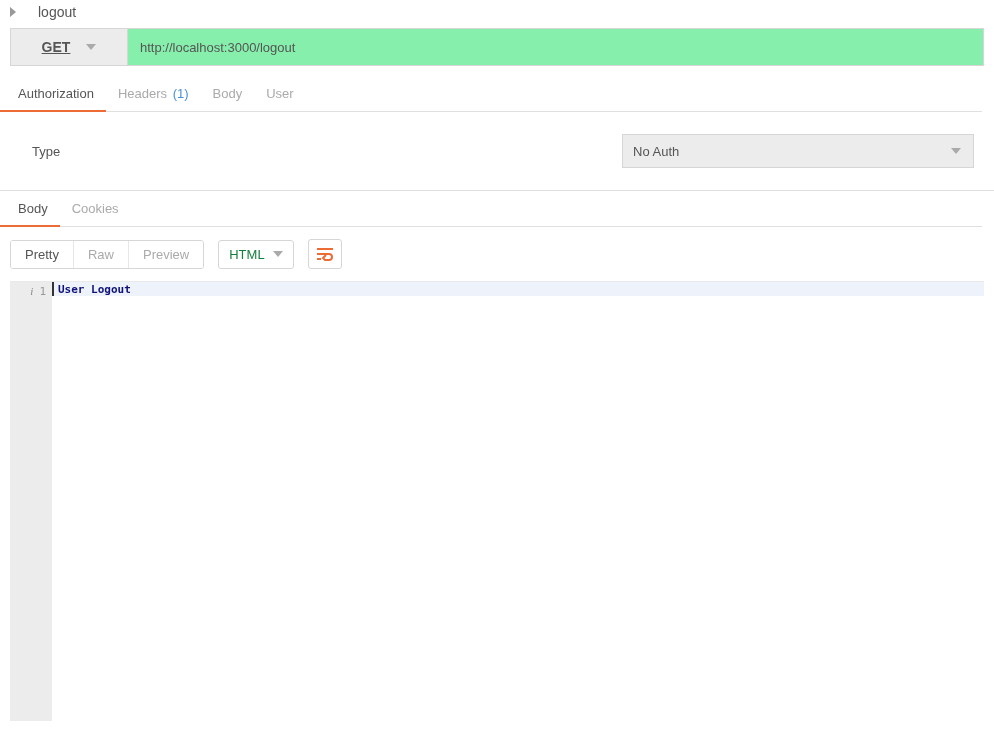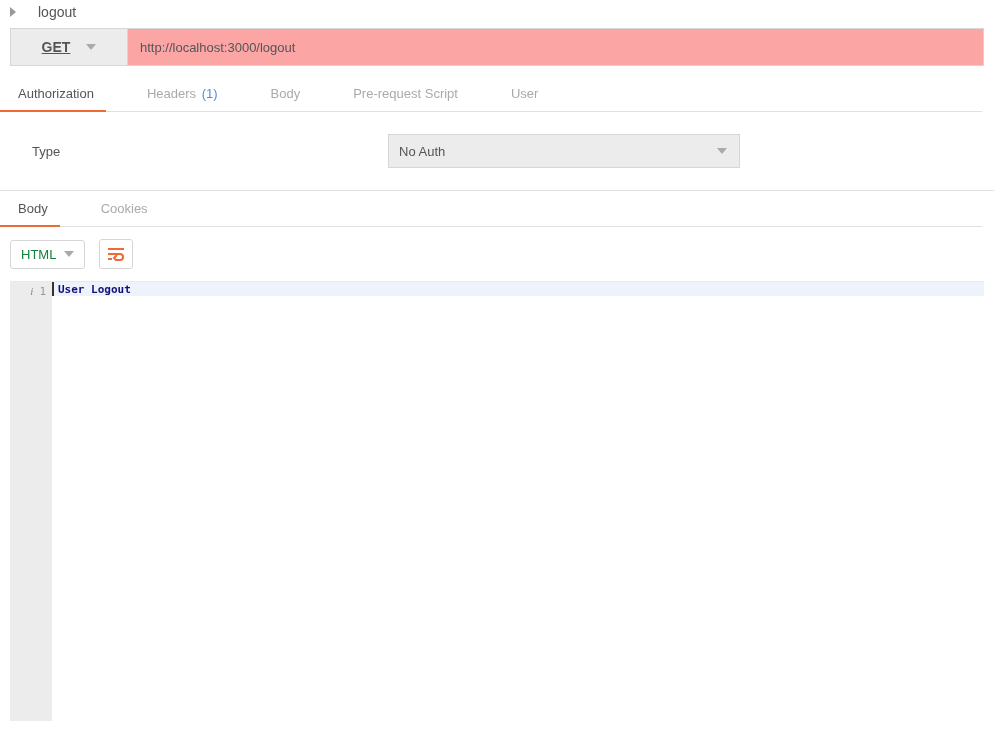--- a/index.html
+++ b/index.html
@@ -6,29 +6,29 @@
 body { font-family: -apple-system, "Helvetica Neue", Arial, sans-serif; font-size: 13px; color: #555; background: #fff; width: 994px; }
 
 .header-row { display: flex; align-items: center; padding: 4px 10px 8px 10px; gap: 22px; }
 .caret-right { width: 0; height: 0; border-top: 5px solid transparent; border-bottom: 5px solid transparent; border-left: 6px solid #999; }
 .request-name { font-size: 14px; color: #555; }
 
 .urlbar { display: flex; margin: 0 10px 10px 10px; }
 .method-btn { width: 118px; height: 38px; background: #ececec; border: 1px solid #d6d6d6; display: flex; align-items: center; justify-content: center; gap: 16px; cursor: pointer; text-decoration: underline; }
 .method-label { font-weight: 600; color: #555; font-size: 14px; }
 .chevron-down { width: 0; height: 0; border-left: 5px solid transparent; border-right: 5px solid transparent; border-top: 6px solid #aaa; }
-.url-input { flex: 1; height: 38px; border: 1px solid #d6d6d6; border-left: none; padding: 0 12px; font-size: 13px; color: #555; outline: none; background: #fca5a5; }
+.url-input { flex: 1; height: 38px; border: 1px solid #d6d6d6; border-left: none; padding: 0 12px; font-size: 13px; color: #555; outline: none; background: #86efac; }
 
-.tabs { display: flex; border-bottom: 1px solid #e0e0e0; margin: 0 12px 0 0; padding-left: 6px; position: relative; gap: 29px; }
+.tabs { display: flex; border-bottom: 1px solid #e0e0e0; margin: 0 12px 0 0; padding-left: 6px; position: relative; }
 .tab { padding: 10px 12px; font-size: 13px; color: #aaa; cursor: pointer; position: relative; }
 .tab.active { color: #555; }
 .tab.active::after { content: ""; position: absolute; left: -6px; right: 0; bottom: -1px; height: 2px; background: #ed6b35; }
 .tab .count { color: #4a90d9; margin-left: 2px; }
 
-.auth-area { padding: 22px 20px 22px 32px; display: flex; align-items: center; border-bottom: 1px solid #e0e0e0; }
+.auth-area { padding: 22px 20px 22px 32px; display: flex; align-items: center; border-bottom: 1px solid #e0e0e0; justify-content: space-between; }
 .type-label { width: 356px; font-size: 13px; color: #555; }
 .select-box { width: 352px; height: 34px; background: #ececec; border: 1px solid #d6d6d6; display: flex; align-items: center; justify-content: space-between; padding: 0 12px 0 10px; cursor: pointer; gap: 45px; }
 .select-value { color: #555; font-size: 13px; }
 
 .controls-row { display: flex; align-items: center; gap: 14px; padding: 12px 10px; }
 .seg-group { display: inline-flex; border: 1px solid #d6d6d6; border-radius: 3px; overflow: hidden; }
 .seg-btn { padding: 6px 14px; font-size: 13px; color: #aaa; background: #fff; cursor: pointer; }
 .seg-btn + .seg-btn { border-left: 1px solid #e6e6e6; }
 .seg-btn.active { color: #555; }
 .fmt-select { display: inline-flex; align-items: center; gap: 8px; border: 1px solid #d6d6d6; border-radius: 3px; padding: 6px 10px; background: #fff; cursor: pointer; font-size: 13px; color: #15803d; }
@@ -58,38 +58,42 @@
   <input class="url-input" value="http://localhost:3000/logout" style="">
 </div>
 
 <div class="tabs">
   <div class="tab active">Authorization</div>
   <div class="tab">
     <span>Headers</span>
     <span class="count">(1)</span>
   </div>
   <div class="tab">Body</div>
-  <div class="tab">Pre-request Script</div>
   <div class="tab">User</div>
 </div>
 
 <div class="auth-area">
   <div class="type-label">Type</div>
   <div class="select-box">
     <span class="select-value">No Auth</span>
     <span class="chevron-down"></span>
   </div>
 </div>
 
 <div class="tabs">
   <div class="tab active">Body</div>
   <div class="tab">Cookies</div>
 </div>
 
 <div class="controls-row">
+  <div class="seg-group">
+    <div class="seg-btn active">Pretty</div>
+    <div class="seg-btn">Raw</div>
+    <div class="seg-btn">Preview</div>
+  </div>
   <div class="fmt-select">
     <span>HTML</span>
     <span class="chevron-down"></span>
   </div>
   <div class="wrap-btn">
     <svg width="18" height="14" viewBox="0 0 18 14">
       <path d="M1 2 H17" stroke="#ed6b35" stroke-width="2" fill="none"></path>
       <path d="M1 7 H13 A3 3 0 0 1 13 13 H9" stroke="#ed6b35" stroke-width="2" fill="none"></path>
       <path d="M10 10 L7 13 L10 16" stroke="#ed6b35" stroke-width="2" fill="none" transform="translate(0,-2)"></path>
       <path d="M1 12 H5" stroke="#ed6b35" stroke-width="2" fill="none"></path>

